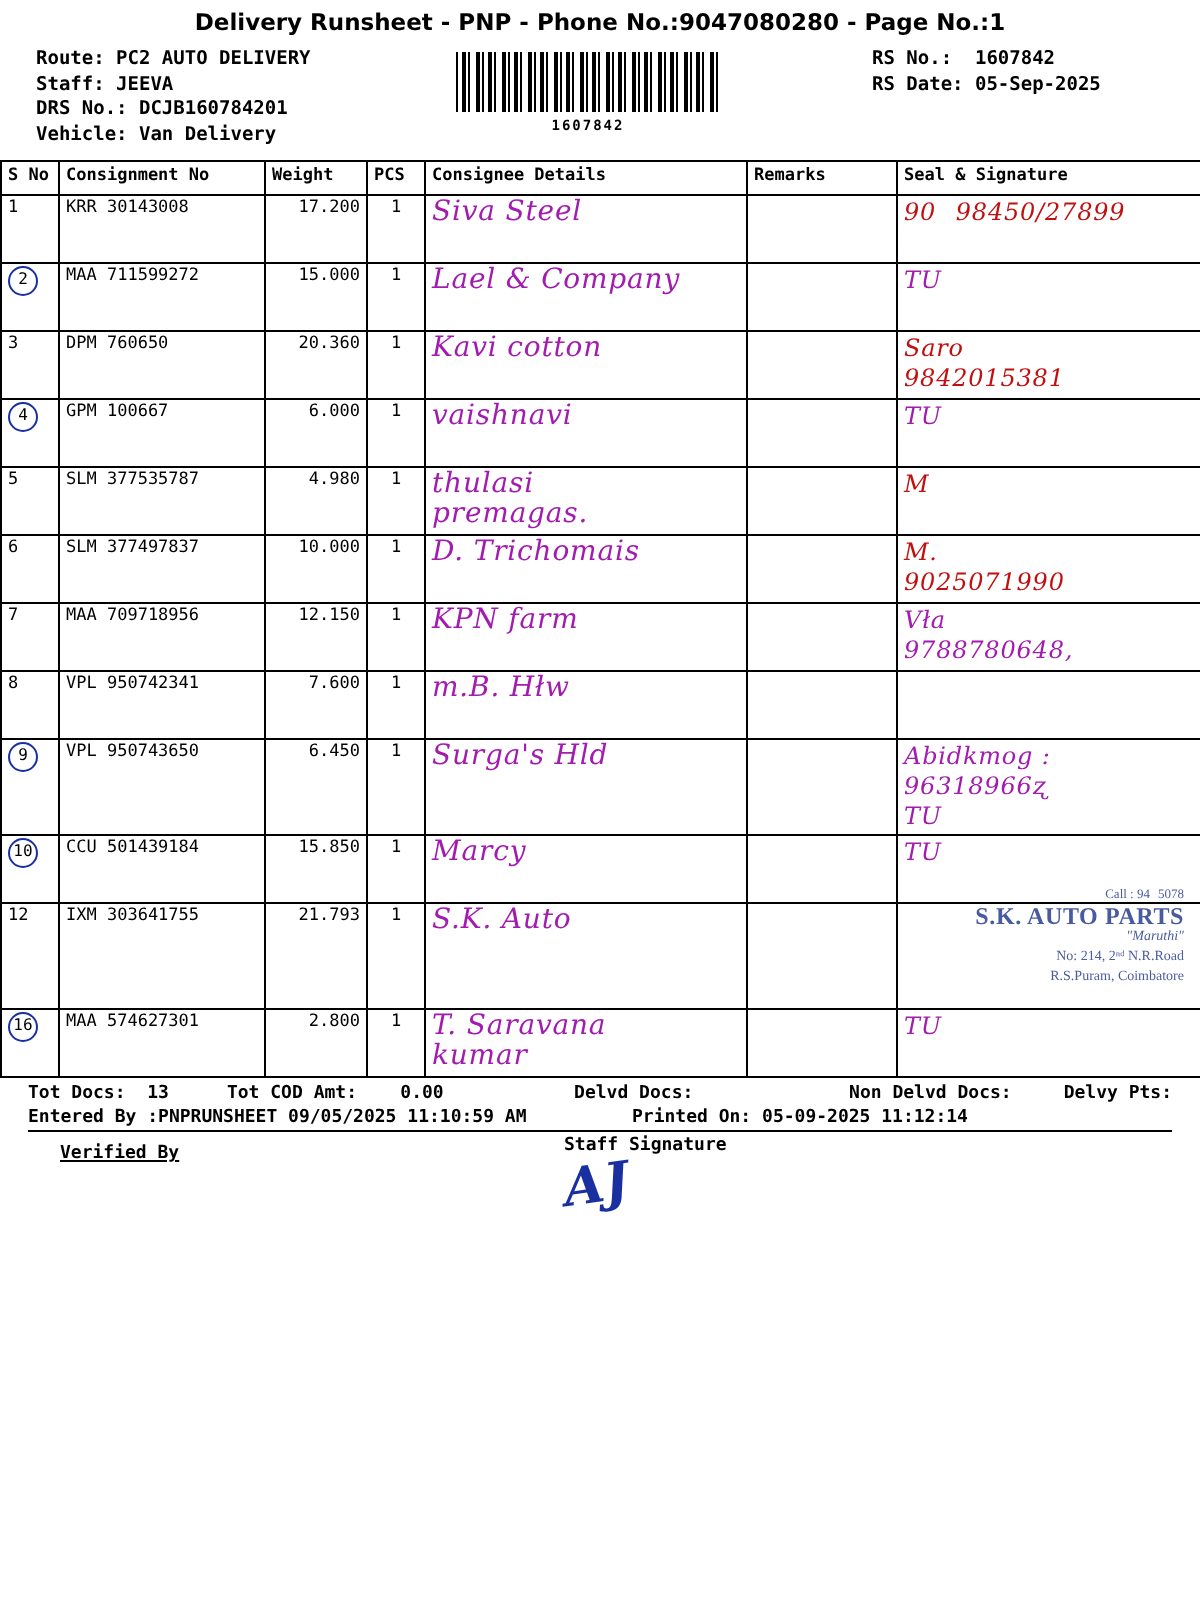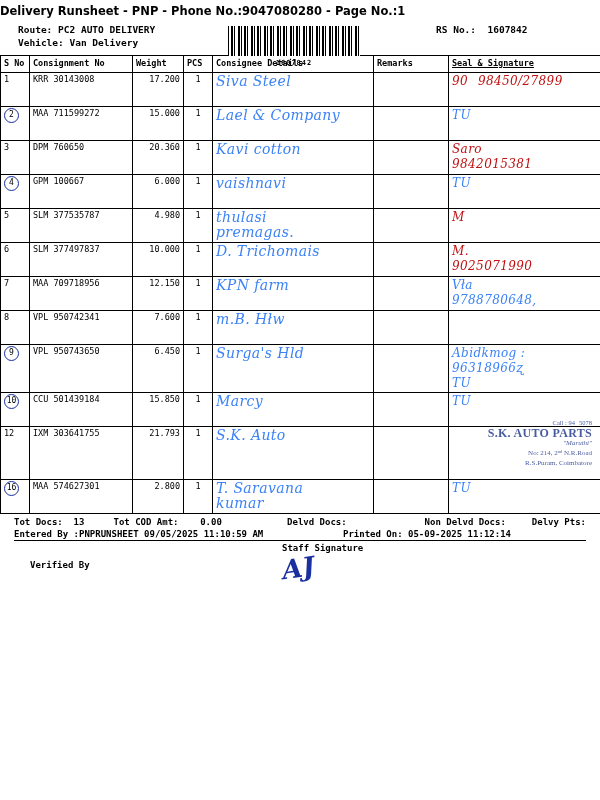--- a/index.html
+++ b/index.html
@@ -23,21 +23,21 @@
   }
   .title {
     text-align: center;
     font-family: "DejaVu Sans", sans-serif;
     font-weight: bold;
     font-size: 12.5px;
     letter-spacing: 0.2px;
     margin-top: 14px;
   }
   .subtitle {
-    text-align: left;
+    text-align: center;
     font-family: "DejaVu Sans", sans-serif;
     font-weight: bold;
     font-size: 11.5px;
     margin-top: 4px;
   }
   .meta {
     position: relative;
     margin-top: 6px;
     padding: 0 14px 0 18px;
     font-size: 9.5px;
@@ -100,26 +100,26 @@
   td.c-pcs  { width: 22px; text-align: center; }
   td.c-det  { width: 154px; }
   td.c-rem  { width: 68px; }
   td.c-sig  { width: 146px; }
   th.c-sno  { width: 22px; }
   th.c-cons { width: 96px; }
   th.c-wt   { width: 44px; }
   th.c-pcs  { width: 22px; }
   th.c-det  { width: 154px; }
   th.c-rem  { width: 68px; }
-  th.c-sig  { width: 146px; text-decoration: underline; }
+  th.c-sig  { width: 146px; }
   tr.data-row td { height: 31px; }
   .hand {
     font-family: "DejaVu Serif", serif;
     font-style: italic;
-    color: #3b82f6;
+    color: #a21caf;
     font-size: 14px;
     line-height: 15px;
     white-space: pre-line;
     letter-spacing: 0.4px;
   }
   .hand.red { color: #c01010; }
   .hand.sm { font-size: 12px; }
   .sno-circle {
     display: inline-block;
     border: 1px solid #1a2fa0;
@@ -148,21 +148,21 @@
   }
   .sig-area {
     width: 572px;
     margin: 2px auto 0 auto;
     position: relative;
     height: 66px;
     font-size: 9px;
     font-weight: bold;
     font-family: "DejaVu Sans Mono", monospace;
   }
-  .verified { position: absolute; left: 16px; top: 17px; }
+  .verified { position: absolute; left: 16px; top: 4px; text-decoration: underline; }
   .staffsig { position: absolute; left: 268px; top: 0px; }
   .sig-scribble {
     position: absolute;
     left: 268px;
     top: 10px;
     font-family: "DejaVu Serif", serif;
     font-style: italic;
     font-size: 26px;
     color: #1a2fa0;
     transform: rotate(-8deg);
@@ -192,20 +192,28 @@
   <div class="subtitle">Delivery Runsheet - PNP - Phone No.:9047080280 - Page No.:1</div>
 
   <div class="meta">
     <div class="barcode-wrap">
       <div class="barcode"></div>
       <div class="barcode-num">1607842</div>
     </div>
     <div class="meta-row">
       <div class="meta-left">Route: PC2 AUTO DELIVERY</div>
       <div class="meta-right">RS No.:  1607842</div>
+    </div>
+    <div class="meta-row">
+      <div class="meta-left">Staff: JEEVA</div>
+      <div class="meta-right">RS Date: 05-Sep-2025</div>
+    </div>
+    <div class="meta-row">
+      <div class="meta-left">DRS No.: DCJB160784201</div>
+      <div class="meta-right">&nbsp;</div>
     </div>
     <div class="meta-row">
       <div class="meta-left">Vehicle: Van Delivery</div>
       <div class="meta-right">&nbsp;</div>
     </div>
   </div>
 
   <table class="runsheet">
     <thead>
       <tr>
@@ -393,21 +401,21 @@
 
   <div class="footer">
     <div class="frow" style="margin-top:2px;">
       <span style="width:102px">Tot Docs:  13</span>
       <span style="width:178px">Tot COD Amt:    0.00</span>
       <span style="width:141px">Delvd Docs:</span>
       <span style="width:110px">Non Delvd Docs:</span>
       <span>Delvy Pts:</span>
     </div>
     <div class="frow">
-      <span style="width:329px">Entered By :PNPRUNSHEET 09/05/2025 11:10:59 AM</span>
+      <span style="width:302px">Entered By :PNPRUNSHEET 09/05/2025 11:10:59 AM</span>
       <span>Printed On: 05-09-2025 11:12:14</span>
     </div>
     <div class="footer-line"></div>
   </div>
 
   <div class="sig-area">
     <div class="verified">Verified By</div>
     <div class="staffsig">Staff Signature</div>
     <div class="sig-scribble">AJ</div>
   </div>

